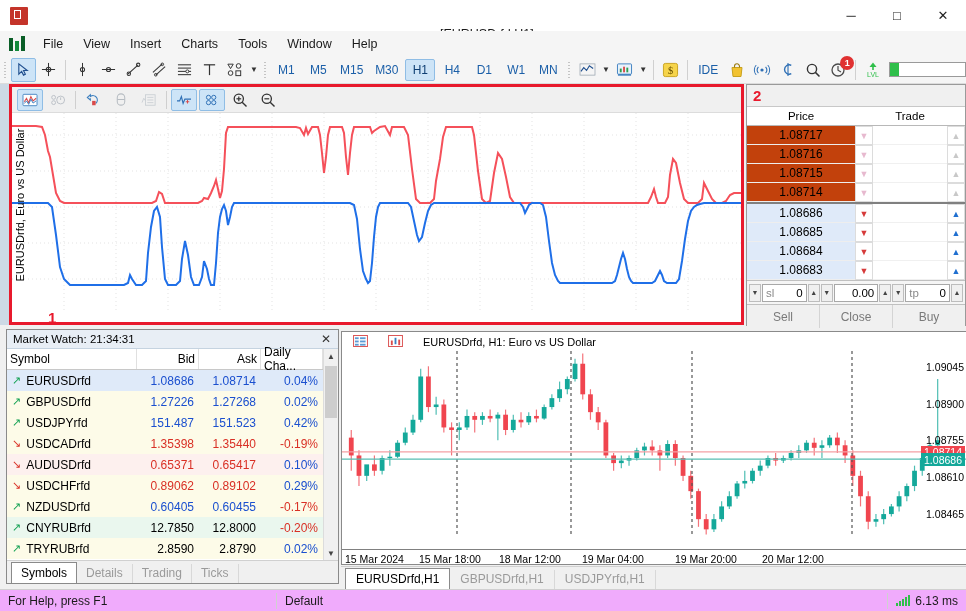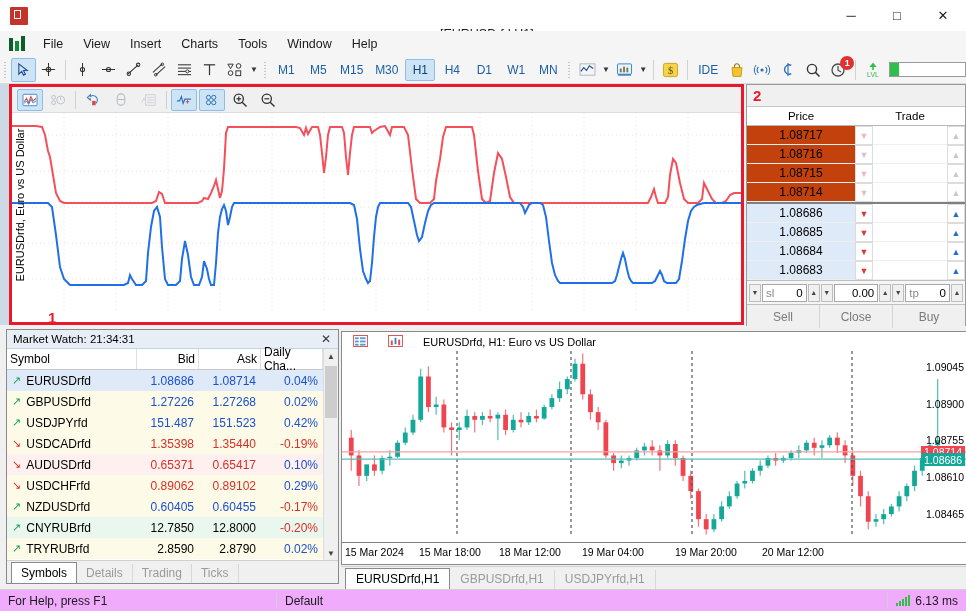--- a/index.html
+++ b/index.html
@@ -242,21 +242,21 @@
   .chart {
     position: absolute; left: 341px; top: 331px; width: 625px; height: 234px;
     background: #fff; border: 1px solid #8a8a8a; border-right: none;
   }
   .chart-head {
     height: 19px; display: flex; align-items: center; gap: 20px; padding: 0 11px;
     background: #fff; font-size: 11px; color: #000;
   }
   .chart-plot { position: relative; width: 100%; height: 194px; overflow: hidden; }
   .chart-xaxis {
-    position: absolute; left: 0; right: 0; bottom: 0; height: 22px;
+    position: absolute; left: 0; right: 0; bottom: 0; height: 15px;
     border-top: 1px solid #808080; font-size: 10.5px; color: #000;
   }
   .xtick { position: absolute; top: 3px; white-space: nowrap; }
   .ytick { position: absolute; right: 2px; font-size: 10.5px; color: #000; white-space: nowrap; }
   .price-tag {
     position: absolute; right: 1px; height: 13px; padding: 0 3px; color: #fff;
     font-size: 10.5px; display: flex; align-items: center; white-space: nowrap;
   }
 
   

